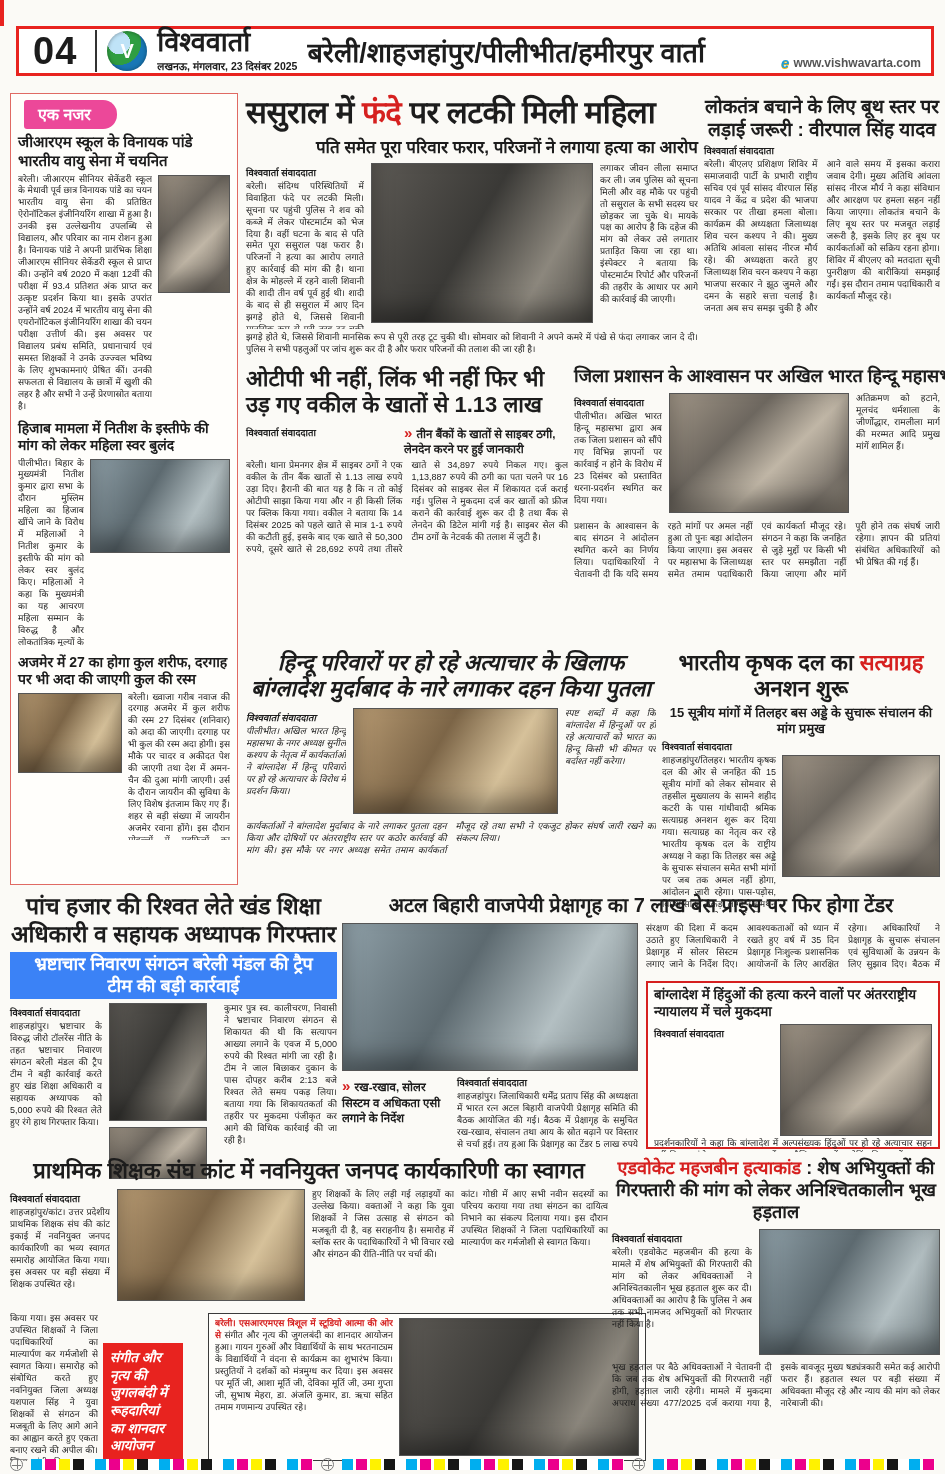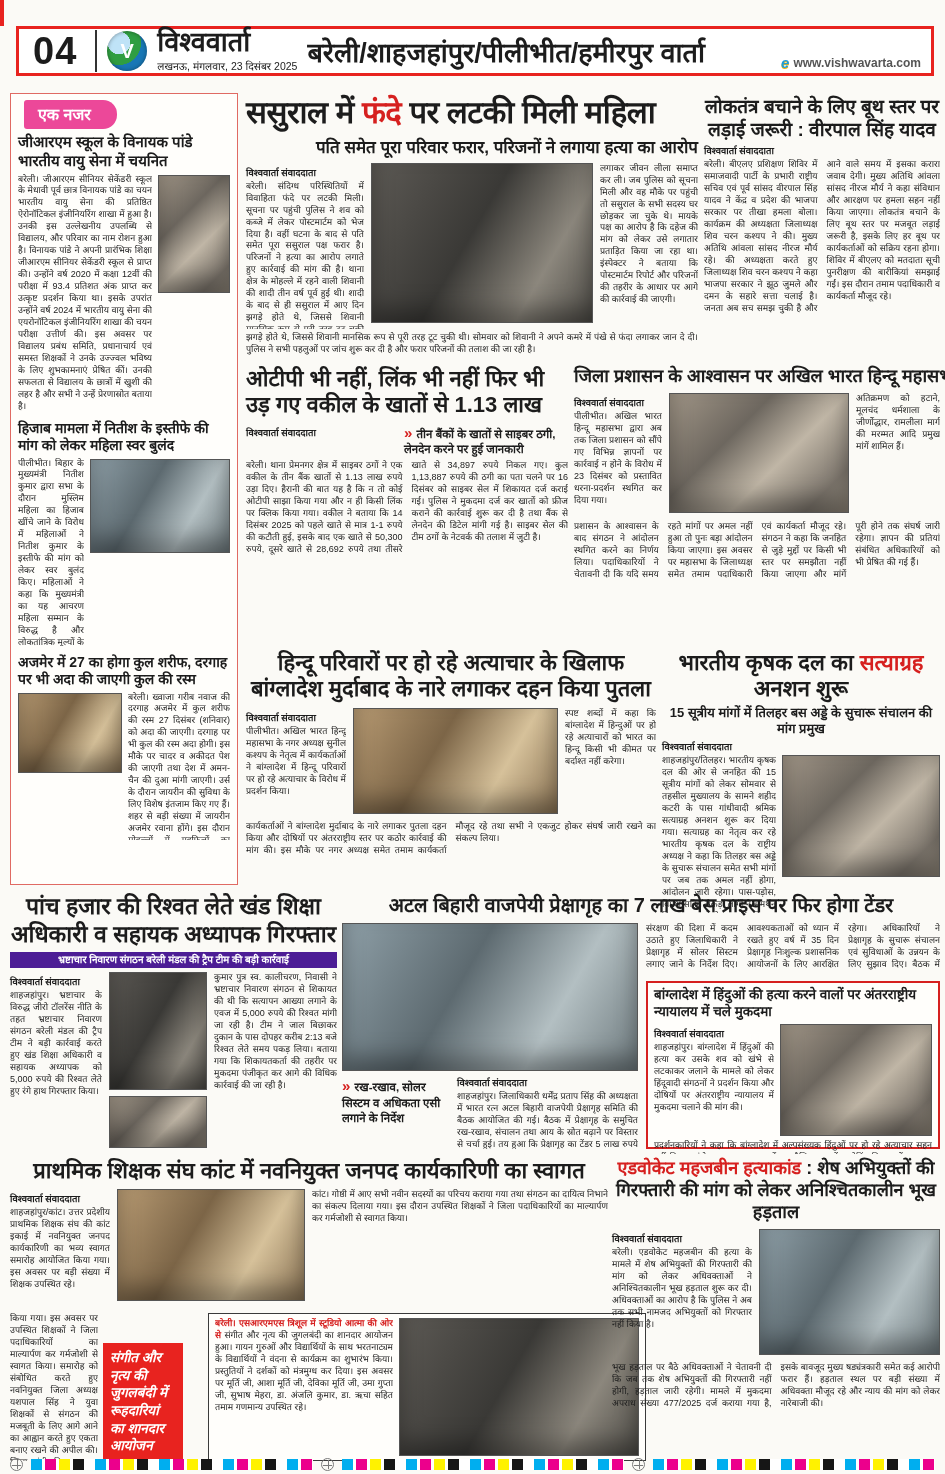--- a/index.html
+++ b/index.html
@@ -9,21 +9,21 @@
   
   .masthead{left:16px;top:26px;width:918px;height:50px;border:3px solid #e8231f;background:#fff;
             display:flex;align-items:center;padding:0 6px;box-sizing:border-box;gap:10px;}
   .pagenum{font-size:38px;font-weight:800;letter-spacing:1px;line-height:1;padding:0 8px;}
   .mast-div{width:2px;height:42px;background:#333;}
   .logo{width:40px;height:40px;border-radius:50%;
         background:radial-gradient(circle at 30% 30%,#bfe3f7 0 28%,#2f9e41 29% 55%,#1877b5 56% 100%);
         display:flex;align-items:center;justify-content:center;color:#fff;font-weight:800;font-size:20px;
         box-shadow:inset 0 0 4px rgba(0,0,0,.4);}
   .papername{font-size:27px;font-weight:800;line-height:1;}
-  .dateline{font-size:10.5px;font-weight:400;margin-top:3px;}
+  .dateline{font-size:10.5px;font-weight:700;margin-top:3px;}
   .region{flex:1;text-align:left;font-size:27px;font-weight:800;white-space:nowrap;}
   .site{position:absolute;right:10px;bottom:2px;font-size:12px;font-weight:700;color:#555;
         display:flex;align-items:center;gap:4px;}
   .eicon{color:#1e9cd7;font-weight:800;font-style:italic;font-size:15px;text-shadow:0 1px 0 #f7b500;}
   .cropmark{left:0;top:0;width:4px;height:26px;background:#e8231f;}
   
   .h-xl{font-size:31px;font-weight:800;line-height:1.15;letter-spacing:-.5px;}
   .h-lg{font-size:22px;font-weight:800;line-height:1.2;}
   .h-md{font-size:19px;font-weight:800;line-height:1.22;}
   .h-sm{font-size:14px;font-weight:800;line-height:1.25;}
@@ -34,21 +34,21 @@
   .cols2{column-count:2;column-gap:9px;}
   .cols3{column-count:3;column-gap:9px;}
   .cols4{column-count:4;column-gap:9px;}
   .photo{background:linear-gradient(135deg,#a29788 0%,#6d675f 35%,#c0b6a6 60%,#7c756c 85%,#948b7d 100%);
          box-shadow:inset 0 0 0 1px #555, inset 0 -14px 22px rgba(0,0,0,.35);}
   .photo.cool{background:linear-gradient(120deg,#8fa0a8 0%,#5d6a70 40%,#b3bfc2 70%,#6e7a7e 100%);}
   .photo.warm{background:linear-gradient(120deg,#b99c74 0%,#7c6547 40%,#d6c19a 70%,#8a7354 100%);}
   .photo.dark{background:linear-gradient(120deg,#5d5a55 0%,#3a3936 45%,#8c877d 75%,#4c4a45 100%);}
   .bullet{font-size:11.5px;font-weight:800;line-height:1.3;}
   .bullet .q{color:#d6201f;font-size:15px;font-weight:800;}
-  .strip{background:#4c1d95;color:#fff;font-weight:800;font-size:10px;text-align:center;
+  .strip{background:#3b82f6;color:#fff;font-weight:800;font-size:18px;text-align:center;
          padding:2px 20px;line-height:1.2;}
   .tab{display:inline-block;background:#ec4899;color:#fff;font-weight:800;font-size:16px;
        padding:3px 26px 4px 14px;border-radius:3px 14px 14px 3px;margin:6px 0 4px 6px;}
   .boxcol{border:1px solid #e06a63;background:#fffefb;box-sizing:border-box;padding:0 7px;}
   .redbox{background:#e8231f;color:#fff;font-weight:800;font-size:13.5px;line-height:1.3;
           padding:6px 7px;box-sizing:border-box;}
   .blkbox{border:2px solid #d6201f;box-sizing:border-box;padding:4px 6px;background:#fffefb;}
   .ctrbox{border:1.5px solid #3a3a3a;box-sizing:border-box;padding:4px 6px;background:#fffefb;}
   .regbars{left:10px;top:1458px;width:925px;height:13px;display:flex;align-items:center;gap:8px;}
   .barseg{height:11px;flex:1;
@@ -137,21 +137,21 @@
         <div class="body" style="height:104px;">पीलीभीत। अखिल भारत हिन्दू महासभा द्वारा अब तक जिला प्रशासन को सौंपे गए विभिन्न ज्ञापनों पर कार्रवाई न होने के विरोध में 23 दिसंबर को प्रस्तावित धरना-प्रदर्शन स्थगित कर दिया गया।</div>
       </div>
       <div class="photo" style="width:180px;height:120px;"></div>
       <div style="flex:1;">
         <div class="body" style="height:120px;">अतिक्रमण को हटाने, मूलचंद धर्मशाला के जीर्णोद्धार, रामलीला मार्ग की मरम्मत आदि प्रमुख मांगें शामिल हैं।</div>
       </div>
     </div>
     <div class="body cols4" style="height:112px;margin-top:6px;">प्रशासन के आश्वासन के बाद संगठन ने आंदोलन स्थगित करने का निर्णय लिया। पदाधिकारियों ने चेतावनी दी कि यदि समय रहते मांगों पर अमल नहीं हुआ तो पुनः बड़ा आंदोलन किया जाएगा। इस अवसर पर महासभा के जिलाध्यक्ष समेत तमाम पदाधिकारी एवं कार्यकर्ता मौजूद रहे। संगठन ने कहा कि जनहित से जुड़े मुद्दों पर किसी भी स्तर पर समझौता नहीं किया जाएगा और मांगें पूरी होने तक संघर्ष जारी रहेगा। ज्ञापन की प्रतियां संबंधित अधिकारियों को भी प्रेषित की गई हैं।</div>
   </section>
 
-  <section class="abs" style="left:246px;top:650px;width:410px;height:236px;">
+  <section class="abs" style="left:246px;top:650px;width:410px;height:236px;font-style:italic;">
     <h2 class="h-lg" style="margin:0;text-align:center;">हिन्दू परिवारों पर हो रहे अत्याचार के खिलाफ बांग्लादेश मुर्दाबाद के नारे लगाकर दहन किया पुतला</h2>
     <div style="display:flex;gap:7px;margin-top:5px;height:108px;">
       <div style="width:100px;">
         <div class="byline">विश्ववार्ता संवाददाता</div>
         <div class="body" style="height:90px;">पीलीभीत। अखिल भारत हिन्दू महासभा के नगर अध्यक्ष सुनील कश्यप के नेतृत्व में कार्यकर्ताओं ने बांग्लादेश में हिन्दू परिवारों पर हो रहे अत्याचार के विरोध में प्रदर्शन किया।</div>
       </div>
       <div class="photo warm" style="width:205px;height:106px;"></div>
       <div style="flex:1;">
         <div class="body" style="height:106px;">स्पष्ट शब्दों में कहा कि बांग्लादेश में हिन्दुओं पर हो रहे अत्याचारों को भारत का हिन्दू किसी भी कीमत पर बर्दाश्त नहीं करेगा।</div>
       </div>
@@ -174,21 +174,21 @@
     <div class="strip" style="margin-top:4px;">भ्रष्टाचार निवारण संगठन बरेली मंडल की ट्रैप टीम की बड़ी कार्रवाई</div>
     <div style="display:flex;gap:7px;margin-top:4px;height:178px;">
       <div style="width:92px;">
         <div class="byline">विश्ववार्ता संवाददाता</div>
         <div class="body" style="height:160px;">शाहजहांपुर। भ्रष्टाचार के विरुद्ध जीरो टॉलरेंस नीति के तहत भ्रष्टाचार निवारण संगठन बरेली मंडल की ट्रैप टीम ने बड़ी कार्रवाई करते हुए खंड शिक्षा अधिकारी व सहायक अध्यापक को 5,000 रुपये की रिश्वत लेते हुए रंगे हाथ गिरफ्तार किया।</div>
       </div>
       <div>
         <div class="photo dark" style="width:98px;height:118px;"></div>
         <div class="photo" style="width:98px;height:52px;margin-top:6px;"></div>
       </div>
-      <div style="flex:1;">
+      <div style="flex:1;margin-left:10px;">
         <div class="body" style="height:178px;">कुमार पुत्र स्व. कालीचरण, निवासी ने भ्रष्टाचार निवारण संगठन से शिकायत की थी कि सत्यापन आख्या लगाने के एवज में 5,000 रुपये की रिश्वत मांगी जा रही है। टीम ने जाल बिछाकर दुकान के पास दोपहर करीब 2:13 बजे रिश्वत लेते समय पकड़ लिया। बताया गया कि शिकायतकर्ता की तहरीर पर मुकदमा पंजीकृत कर आगे की विधिक कार्रवाई की जा रही है।</div>
       </div>
     </div>
   </section>
 
   <section class="abs" style="left:342px;top:893px;width:598px;height:262px;">
     <h2 class="h-md" style="margin:0;text-align:center;white-space:nowrap;font-size:20px;">अटल बिहारी वाजपेयी प्रेक्षागृह का 7 लाख बेस प्राइस पर फिर होगा टेंडर</h2>
     <div style="display:flex;gap:8px;margin-top:6px;">
       <div style="width:296px;">
         <div class="photo cool" style="width:296px;height:148px;"></div>
@@ -200,38 +200,40 @@
           </div>
         </div>
       </div>
       <div style="flex:1;">
         <div class="body cols3" style="height:52px;">संरक्षण की दिशा में कदम उठाते हुए जिलाधिकारी ने प्रेक्षागृह में सोलर सिस्टम लगाए जाने के निर्देश दिए। आवश्यकताओं को ध्यान में रखते हुए वर्ष में 35 दिन प्रेक्षागृह निःशुल्क प्रशासनिक आयोजनों के लिए आरक्षित रहेगा। अधिकारियों ने प्रेक्षागृह के सुचारू संचालन एवं सुविधाओं के उन्नयन के लिए सुझाव दिए। बैठक में प्रेक्षागृह के समुचित रख-रखाव तथा विद्युत आपूर्ति बाधित न होने के निर्देश दिए गए।</div>
         <div class="blkbox" style="margin-top:6px;height:168px;">
           <div class="h-sm" style="font-size:13.5px;">बांग्लादेश में हिंदुओं की हत्या करने वालों पर अंतरराष्ट्रीय न्यायालय में चले मुकदमा</div>
           <div style="display:flex;gap:6px;margin-top:3px;">
             <div style="width:120px;">
               <div class="byline">विश्ववार्ता संवाददाता</div>
-              <div class="body" style="height:96px;">शाहजहांपुर। बांग्लादेश में हिंदुओं की हत्या कर उसके शव को खंभे से लटकाकर जलाने के मामले को लेकर हिंदूवादी संगठनों ने प्रदर्शन किया और दोषियों पर अंतरराष्ट्रीय न्यायालय में मुकदमा चलाने की मांग की।</div>
             </div>
             <div class="photo" style="flex:1;height:112px;"></div>
           </div>
           <div class="body" style="height:14px;margin-top:2px;">प्रदर्शनकारियों ने कहा कि बांग्लादेश में अल्पसंख्यक हिंदुओं पर हो रहे अत्याचार सहन नहीं किए जाएंगे। इस अवसर पर रामेंद्र कनौजिया, रामवेंद्र, गोविंद मिश्रा, नरेंद्र कुमार, अशोक कुमार समेत तमाम लोग मौजूद रहे।</div>
         </div>
       </div>
     </div>
   </section>
 
   <section class="abs" style="left:10px;top:1158px;width:598px;height:300px;">
     <h2 class="h-lg" style="margin:0;text-align:center;white-space:nowrap;">प्राथमिक शिक्षक संघ कांट में नवनियुक्त जनपद कार्यकारिणी का स्वागत</h2>
     <div style="display:flex;gap:7px;margin-top:5px;height:118px;">
       <div style="width:100px;">
         <div class="byline">विश्ववार्ता संवाददाता</div>
         <div class="body" style="height:100px;">शाहजहांपुर/कांट। उत्तर प्रदेशीय प्राथमिक शिक्षक संघ की कांट इकाई में नवनियुक्त जनपद कार्यकारिणी का भव्य स्वागत समारोह आयोजित किया गया। इस अवसर पर बड़ी संख्या में शिक्षक उपस्थित रहे।</div>
       </div>
       <div class="photo warm" style="width:188px;height:112px;"></div>
+      <div style="width:142px;">
+        <div class="body" style="height:116px;">हुए शिक्षकों के लिए लड़ी गई लड़ाइयों का उल्लेख किया। वक्ताओं ने कहा कि युवा शिक्षकों ने जिस उत्साह से संगठन को मजबूती दी है, वह सराहनीय है। समारोह में ब्लॉक स्तर के पदाधिकारियों ने भी विचार रखे और संगठन की रीति-नीति पर चर्चा की।</div>
+      </div>
       <div style="flex:1;">
         <div class="body" style="height:116px;">कांट। गोष्ठी में आए सभी नवीन सदस्यों का परिचय कराया गया तथा संगठन का दायित्व निभाने का संकल्प दिलाया गया। इस दौरान उपस्थित शिक्षकों ने जिला पदाधिकारियों का माल्यार्पण कर गर्मजोशी से स्वागत किया।</div>
       </div>
     </div>
     <div style="position:relative;margin-top:6px;height:148px;">
       <div class="body abs" style="left:0;top:0;width:88px;height:148px;">किया गया। इस अवसर पर उपस्थित शिक्षकों ने जिला पदाधिकारियों का माल्यार्पण कर गर्मजोशी से स्वागत किया। समारोह को संबोधित करते हुए नवनियुक्त जिला अध्यक्ष यशपाल सिंह ने युवा शिक्षकों से संगठन की मजबूती के लिए आगे आने का आह्वान करते हुए एकता बनाए रखने की अपील की। जिला मंत्री विजय प्रताप सिंह ने कहा कि शिक्षक किसी भी समय अपनी समस्याएं ब्लॉक या जिला पदाधिकारियों के समक्ष रख सकते हैं। उनका समाधान कराना संगठन की नैतिक जिम्मेदारी है। जिला कोषाध्यक्ष नितिन मिश्रा ने संगठन द्वारा शिक्षक हित में किए गए ऐतिहासिक</div>
       <div class="redbox abs" style="left:93px;top:30px;width:80px;height:118px;font-style:italic;">संगीत और नृत्य की जुगलबंदी में रूहदारियां का शानदार आयोजन</div>
       <div class="ctrbox abs" style="left:198px;top:0;width:438px;height:148px;display:flex;gap:6px;">
         <div class="body" style="width:178px;height:138px;"><span class="red" style="font-weight:700;">बरेली। एसआरएमएस त्रिशूल में स्टूडियो आत्मा की ओर से </span><span>संगीत और नृत्य की जुगलबंदी का शानदार आयोजन हुआ। गायन गुरुओं और विद्यार्थियों के साथ भरतनाट्यम के विद्यार्थियों ने वंदना से कार्यक्रम का शुभारंभ किया। प्रस्तुतियों ने दर्शकों को मंत्रमुग्ध कर दिया। इस अवसर पर मूर्ति जी, आशा मूर्ति जी, देविका मूर्ति जी, उमा गुप्ता जी, सुभाष मेहरा, डा. अंजलि कुमार, डा. ऋचा सहित तमाम गणमान्य उपस्थित रहे।</span></div>
         <div class="photo dark" style="flex:1;height:138px;"></div>

